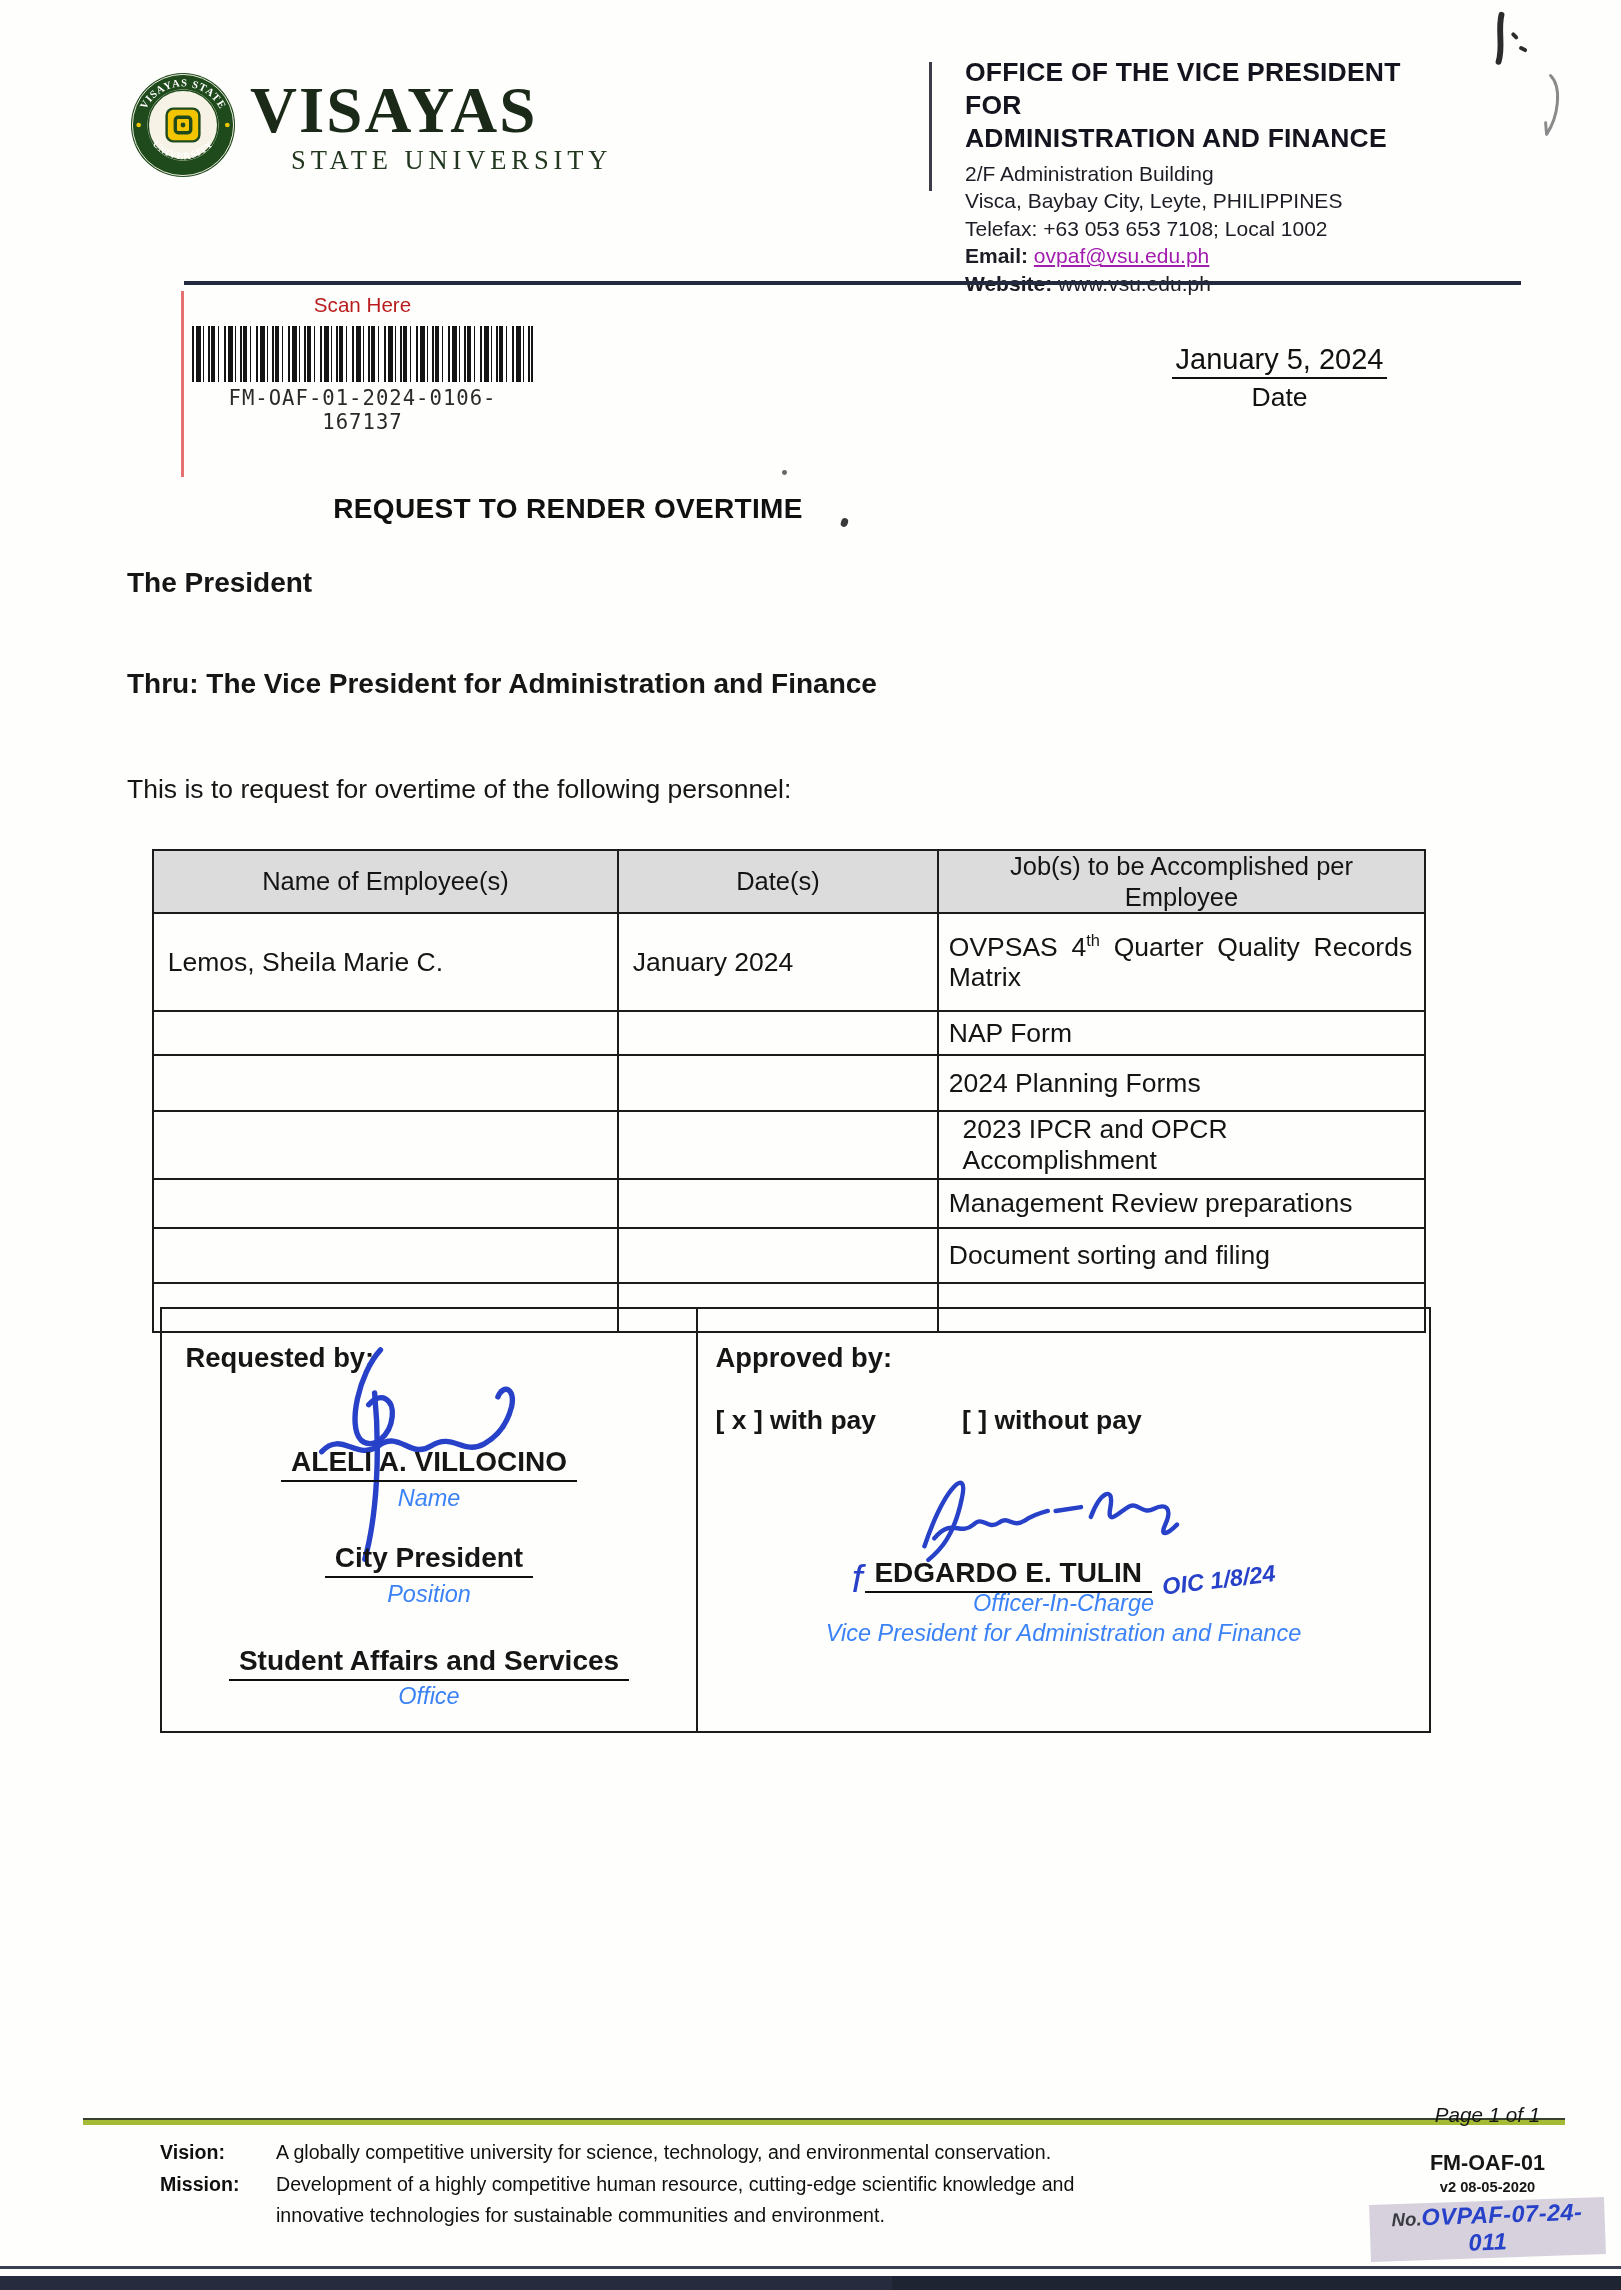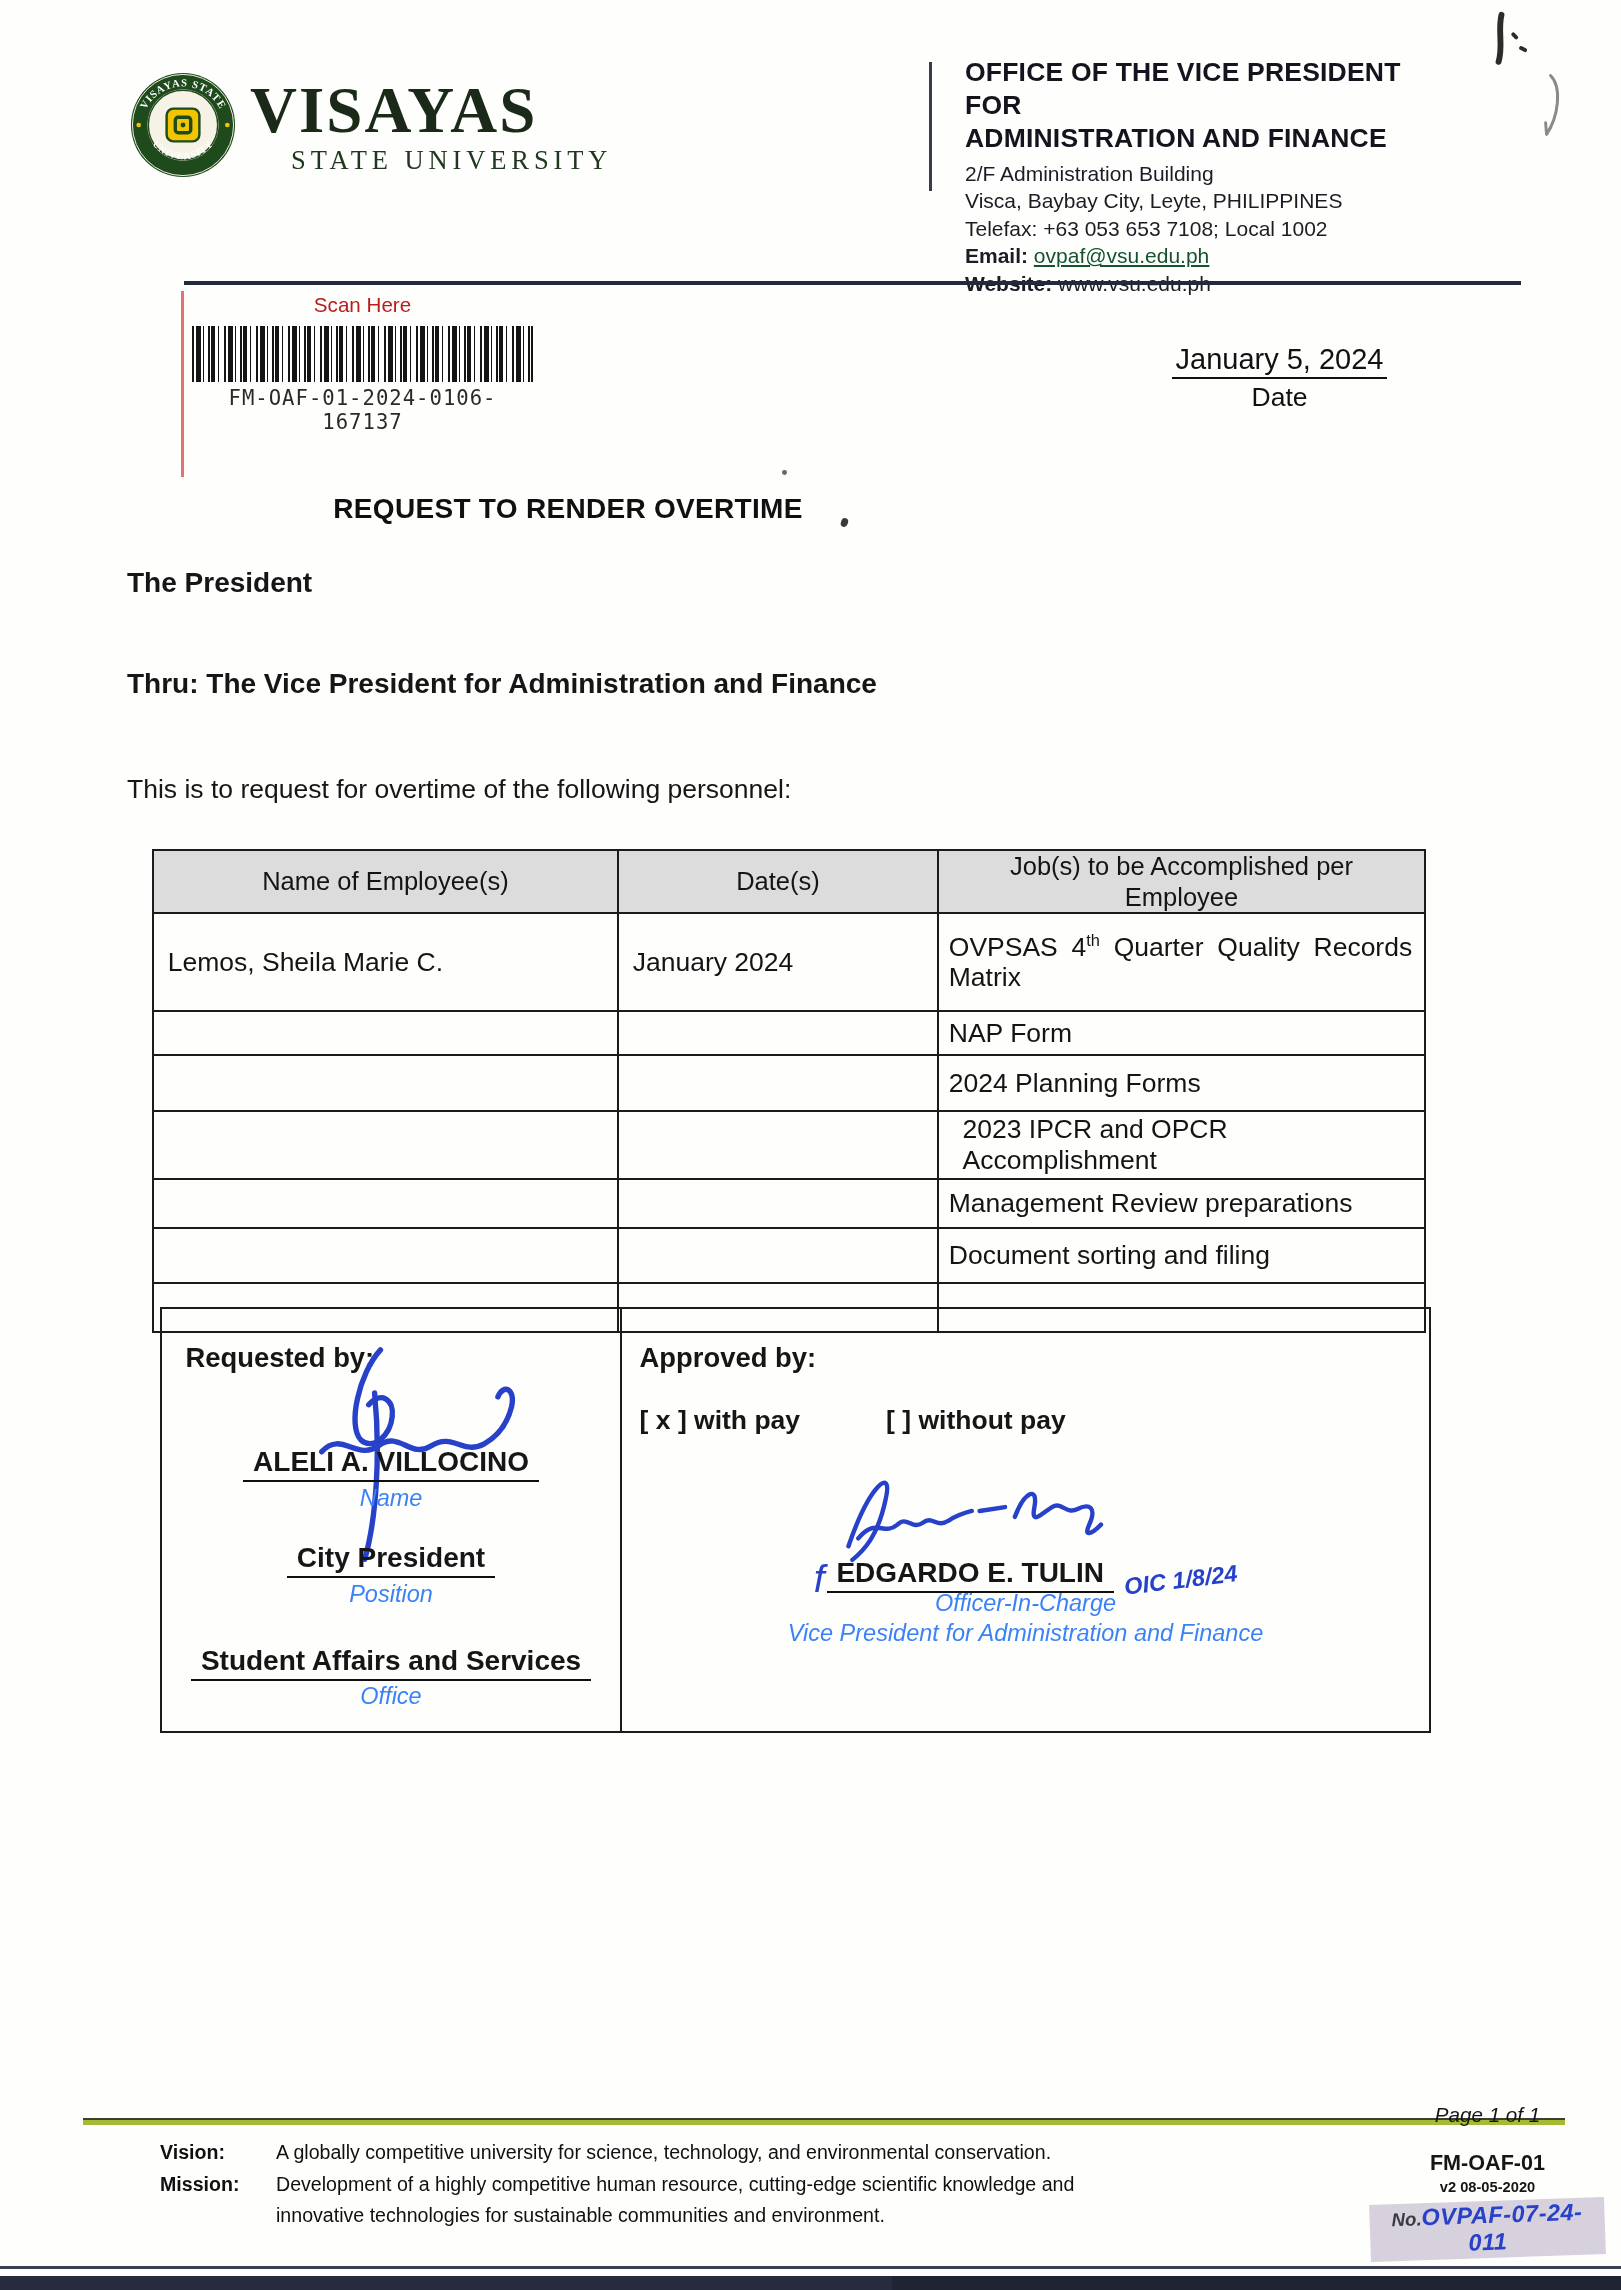--- a/index.html
+++ b/index.html
@@ -12,21 +12,21 @@
   .seal{position:absolute;left:130px;top:72px;width:106px;height:106px;}
   .wm-name{position:absolute;left:250px;top:73px;font-family:"Liberation Serif",serif;
     font-size:65px;font-weight:600;letter-spacing:2px;color:#1b2a18;}
   .wm-sub{position:absolute;left:291px;top:145px;font-family:"Liberation Serif",serif;
     font-size:26.5px;letter-spacing:4.9px;color:#22371f;}
   .vline{position:absolute;left:929px;top:62px;width:2.9px;height:129px;background:#3c3c46;}
   .office{position:absolute;left:965px;top:56px;width:470px;}
   .office-name{font-size:26.5px;font-weight:bold;line-height:33px;color:#14141e;letter-spacing:0.2px;}
   .office-addr{margin-top:4.9px;font-size:21px;line-height:27.4px;color:#1c1c24;}
   .office-addr b{font-weight:bold;}
-  .email-link{color:#14532d;text-decoration:underline;}
+  .email-link{color:#a21caf;text-decoration:underline;}
   .header-rule{position:absolute;left:184px;top:281px;width:1337px;height:3.9px;background:#222b3e;}
   .redline{position:absolute;left:181px;top:291px;width:2.9px;height:186px;background:#e05858;opacity:.85;}
   
   .scanblock{position:absolute;left:192px;top:293px;width:341px;text-align:center;}
   .scan-label{font-size:20.6px;color:#b91c1c;}
   .barcode{height:56px;margin-top:8.8px;background:repeating-linear-gradient(90deg,
      #141414 0 2px,#fff 2px 3.9px,#141414 3.9px 8.8px,#fff 8.8px 10.8px,#141414 10.8px 11.8px,
      #fff 11.8px 15.7px,#141414 15.7px 17.6px,#fff 17.6px 18.6px,#141414 18.6px 23.5px,#fff 23.5px 26.5px,
      #141414 26.5px 27.4px,#fff 27.4px 32px);}
   .barcode-text{margin-top:3.9px;font-family:"DejaVu Sans Mono",monospace;font-size:20.6px;
@@ -50,21 +50,21 @@
   .ot-table td{font-size:26.5px;color:#141414;padding:2px 9.8px 2px 13.7px;}
   tr.h1 td{height:92px;} tr.h2 td{height:38px;} tr.h3 td{height:50px;}
   tr.h4 td{height:42px;} tr.h5 td{height:43px;} tr.h6 td{height:49px;} tr.h7 td{height:43px;}
   td.job{padding-left:9.8px;padding-right:11.8px;}
   td.job-just{text-align:justify;}
   td.pad-extra{padding-left:23.5px;}
   sup{font-size:.62em;}
   
   .sigbox{position:absolute;left:160px;top:1307px;width:1271px;height:426px;
     border:2.9px solid #1b1b1b;box-sizing:border-box;display:flex;}
-  .sig-left{position:relative;width:460px;border-right:2.9px solid #1b1b1b;box-sizing:border-box;padding-left:24px;}
+  .sig-left{position:relative;width:536px;border-right:2.9px solid #1b1b1b;box-sizing:border-box;padding-left:24px;}
   .sig-right{position:relative;flex:1;}
   .sig-label{position:absolute;left:23.5px;top:33px;font-size:27.4px;font-weight:bold;}
   .sig-label-r{position:absolute;left:17.6px;top:33px;font-size:27.4px;font-weight:bold;}
   .payline{position:absolute;left:17.6px;top:96px;font-size:26.5px;font-weight:bold;}
   .payline .gap{display:inline-block;width:86px;}
   .center-row{position:absolute;left:0;width:100%;text-align:center;}
   .uline{display:inline-block;font-size:28px;font-weight:bold;border-bottom:2.9px solid #0f0f0f;padding:0 9.8px 2px;}
   .caption{font-style:italic;font-size:23.5px;color:#3b82f6;}
   .sig-svg-left{position:absolute;left:103px;top:27.4px;pointer-events:none;}
   .sig-svg-right{position:absolute;left:201px;top:147px;pointer-events:none;}

